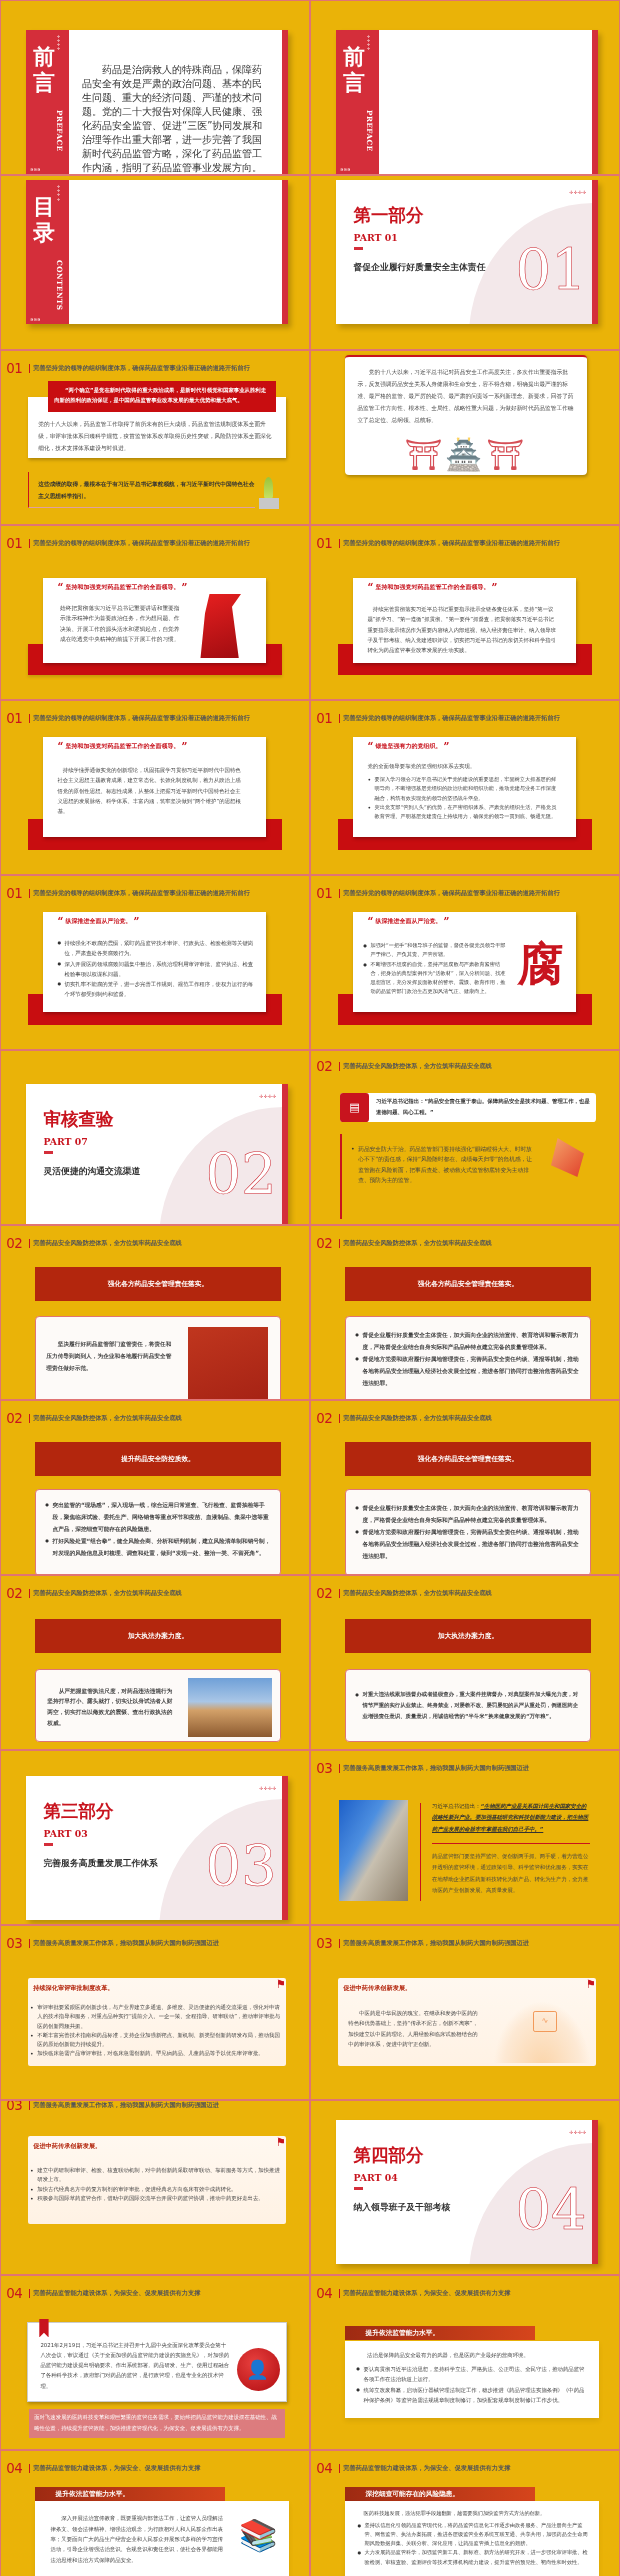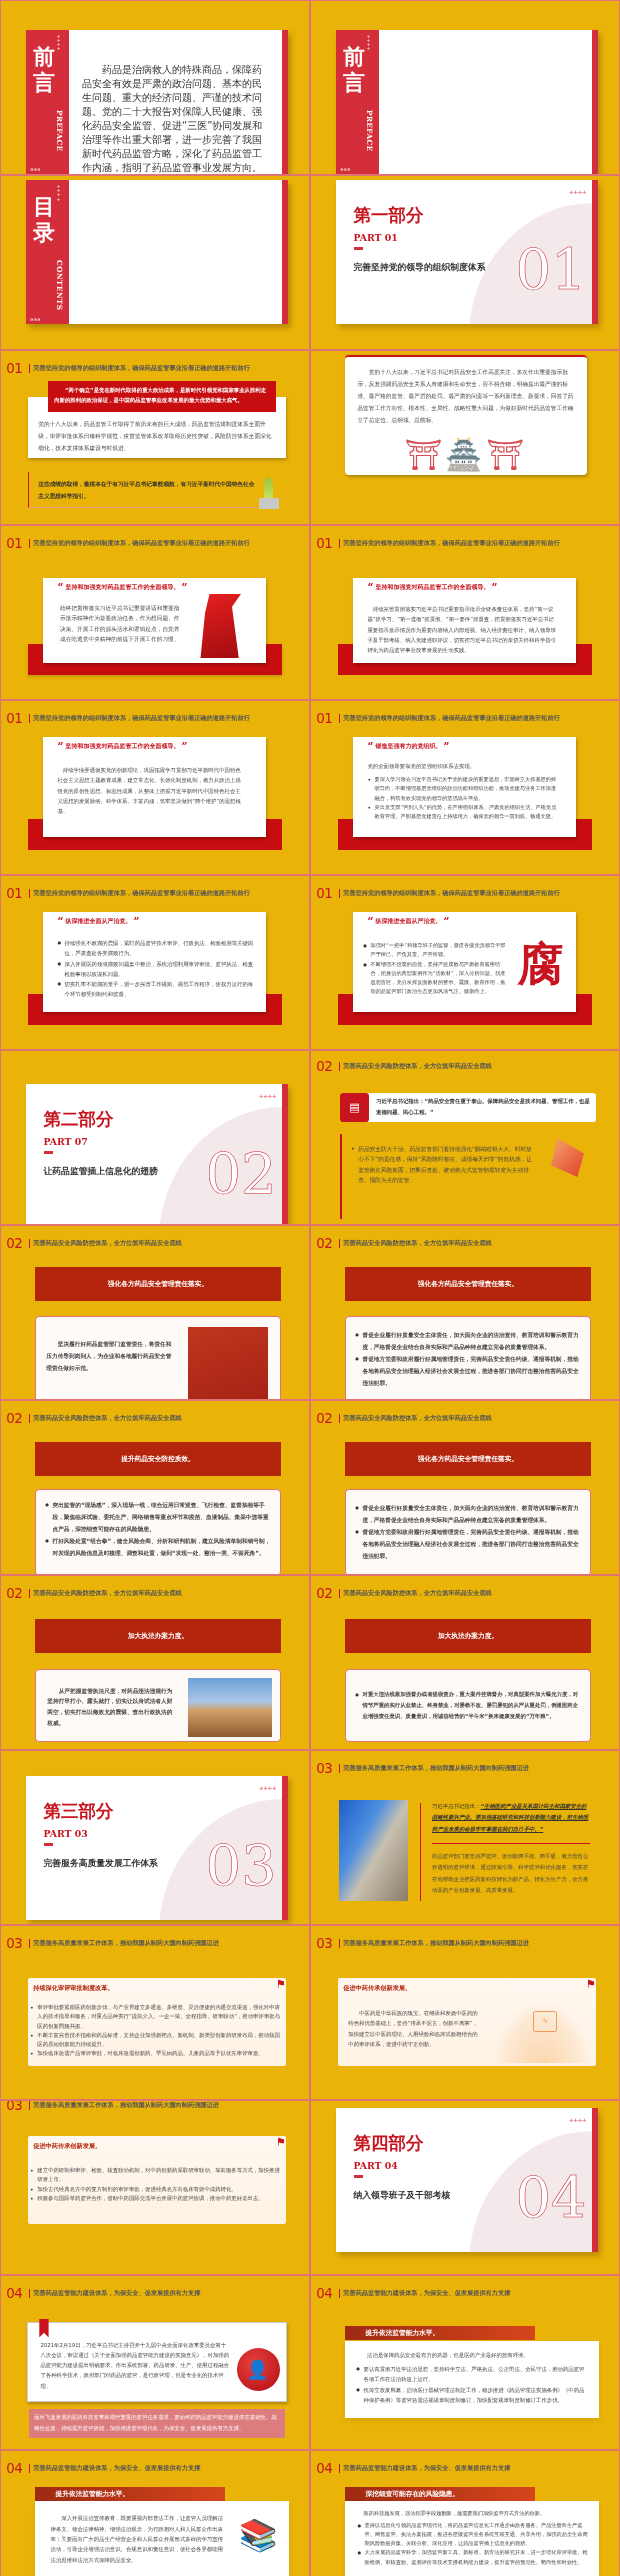--- a/index.html
+++ b/index.html
@@ -94,21 +94,21 @@
       <div class="rbar"></div>
     </div>
   </div>
   <div class="slide">
     <div class="scard" style="top:4.1px">
       <div class="arc"></div>
       <div class="st">✢✢✢✢</div>
       <div class="title serif">第一部分</div>
       <div class="part serif">PART 01</div>
       <div class="dash"></div>
-      <div class="sub serif">完善坚持党的领导的组织制度体系</div>
+      <div class="sub serif">督促企业履行好质量安全主体责任</div>
       <div class="num serif">01</div>
       <div class="rbar"></div>
     </div>
   </div>
 
   <div class="slide">
     <div class="shead">
         <span class="n">01</span>
         <span class="bar"></span>
         <span class="t serif">完善坚持党的领导的组织制度体系，确保药品监管事业沿着正确的道路开拓前行</span>
@@ -215,24 +215,24 @@
         <div class="txt bul" style="font-size:5.2px;line-height:9.3px;">不断增强不想腐的自觉，坚持严惩腐败与严肃教育紧密结合，把身边的典型案例作为“活教材”，深入分析问题、找准思想盲区，充分发挥反面教材的警示、震慑、教育作用，推动药品监管部门政治生态更加风清气正、健康向上。</div>
       </div>
       <div style="position:absolute;right:12.4px;top:29px;font-size:46px;font-weight:bold;color:#c8141e;line-height:1;">腐</div>
     </div>
   </div>
 
   <div class="slide">
     <div class="scard" style="top:33px">
       <div class="arc"></div>
       <div class="st">✢✢✢✢</div>
-      <div class="title serif">第二部分</div>
+      <div class="title serif">审核查验</div>
       <div class="part serif">PART 07</div>
       <div class="dash"></div>
-      <div class="sub serif">让药品监管插上信息化的翅膀</div>
+      <div class="sub serif">灵活便捷的沟通交流渠道</div>
       <div class="num serif">02</div>
       <div class="rbar"></div>
     </div>
   </div>
   <div class="slide">
     <div class="shead" style="top:7.7px">
         <span class="n">02</span>
         <span class="bar"></span>
         <span class="t serif">完善药品安全风险防控体系，全方位筑牢药品安全底线</span>
       </div>
@@ -394,21 +394,21 @@
       <div style="position:absolute;left:5.2px;top:6.2px;color:#b3260d;font-size:6.2px;font-weight:bold;">促进中药传承创新发展。</div>
       <div style="position:absolute;right:0;top:0;color:#c8141e;font-size:11.3px;">⚑</div>
       <div style="position:absolute;left:2.1px;right:4.1px;top:30px;">
         <div class="txt bul dot" style="font-size:5.4px;line-height:9.3px;">建立中药研制和审评、检验、核查联动机制，对中药创新药采取研审联动、靠前服务等方式，加快推进研发上市。</div>
         <div class="txt bul dot" style="font-size:5.4px;line-height:9.3px;">加快古代经典名方中药复方制剂的审评审批，促进经典名方向临床有效中成药转化。</div>
         <div class="txt bul dot" style="font-size:5.4px;line-height:9.3px;">积极参与国际草药监管合作，借助中药国际交流平台开展中药监管协调，推动中药更好走出去。</div>
       </div>
     </div>
   </div>
   <div class="slide">
-    <div class="scard" style="top:7px">
+    <div class="scard" style="top:19px">
       <div class="arc"></div>
       <div class="st">✢✢✢✢</div>
       <div class="title serif">第四部分</div>
       <div class="part serif">PART 04</div>
       <div class="dash"></div>
       <div class="sub serif">纳入领导班子及干部考核</div>
       <div class="num serif">04</div>
       <div class="rbar"></div>
     </div>
   </div>

